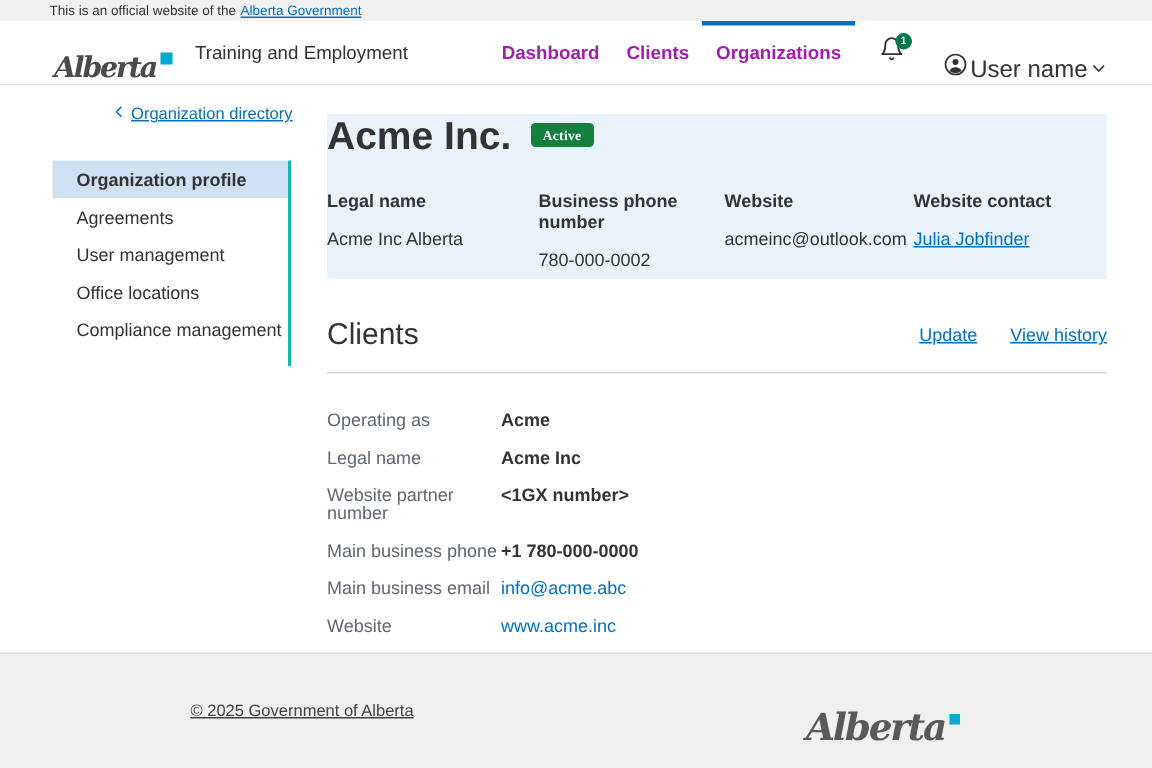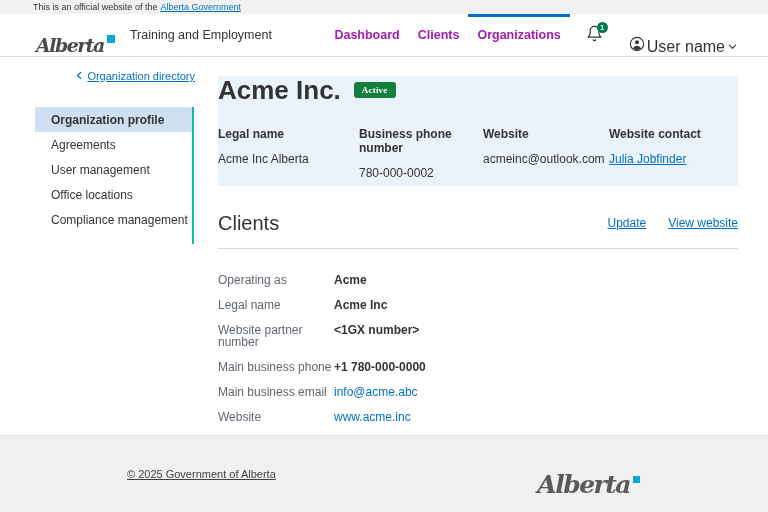--- a/index.html
+++ b/index.html
@@ -161,21 +161,21 @@
             <div class="f-label">Website contact</div>
             <div class="f-value"><a>Julia Jobfinder</a></div>
           </div>
         </div>
       </div>
 
       <div class="section-head">
         <span class="section-title">Clients</span>
         <div class="section-actions">
           <a>Update</a>
-          <a>View website</a>
+          <a>View history</a>
         </div>
       </div>
       <div class="divider"></div>
 
       <div class="detail-rows">
         <div class="detail-row">
           <span class="r-label">Operating as</span>
           <span class="r-value bold">Acme</span>
         </div>
         <div class="detail-row">

